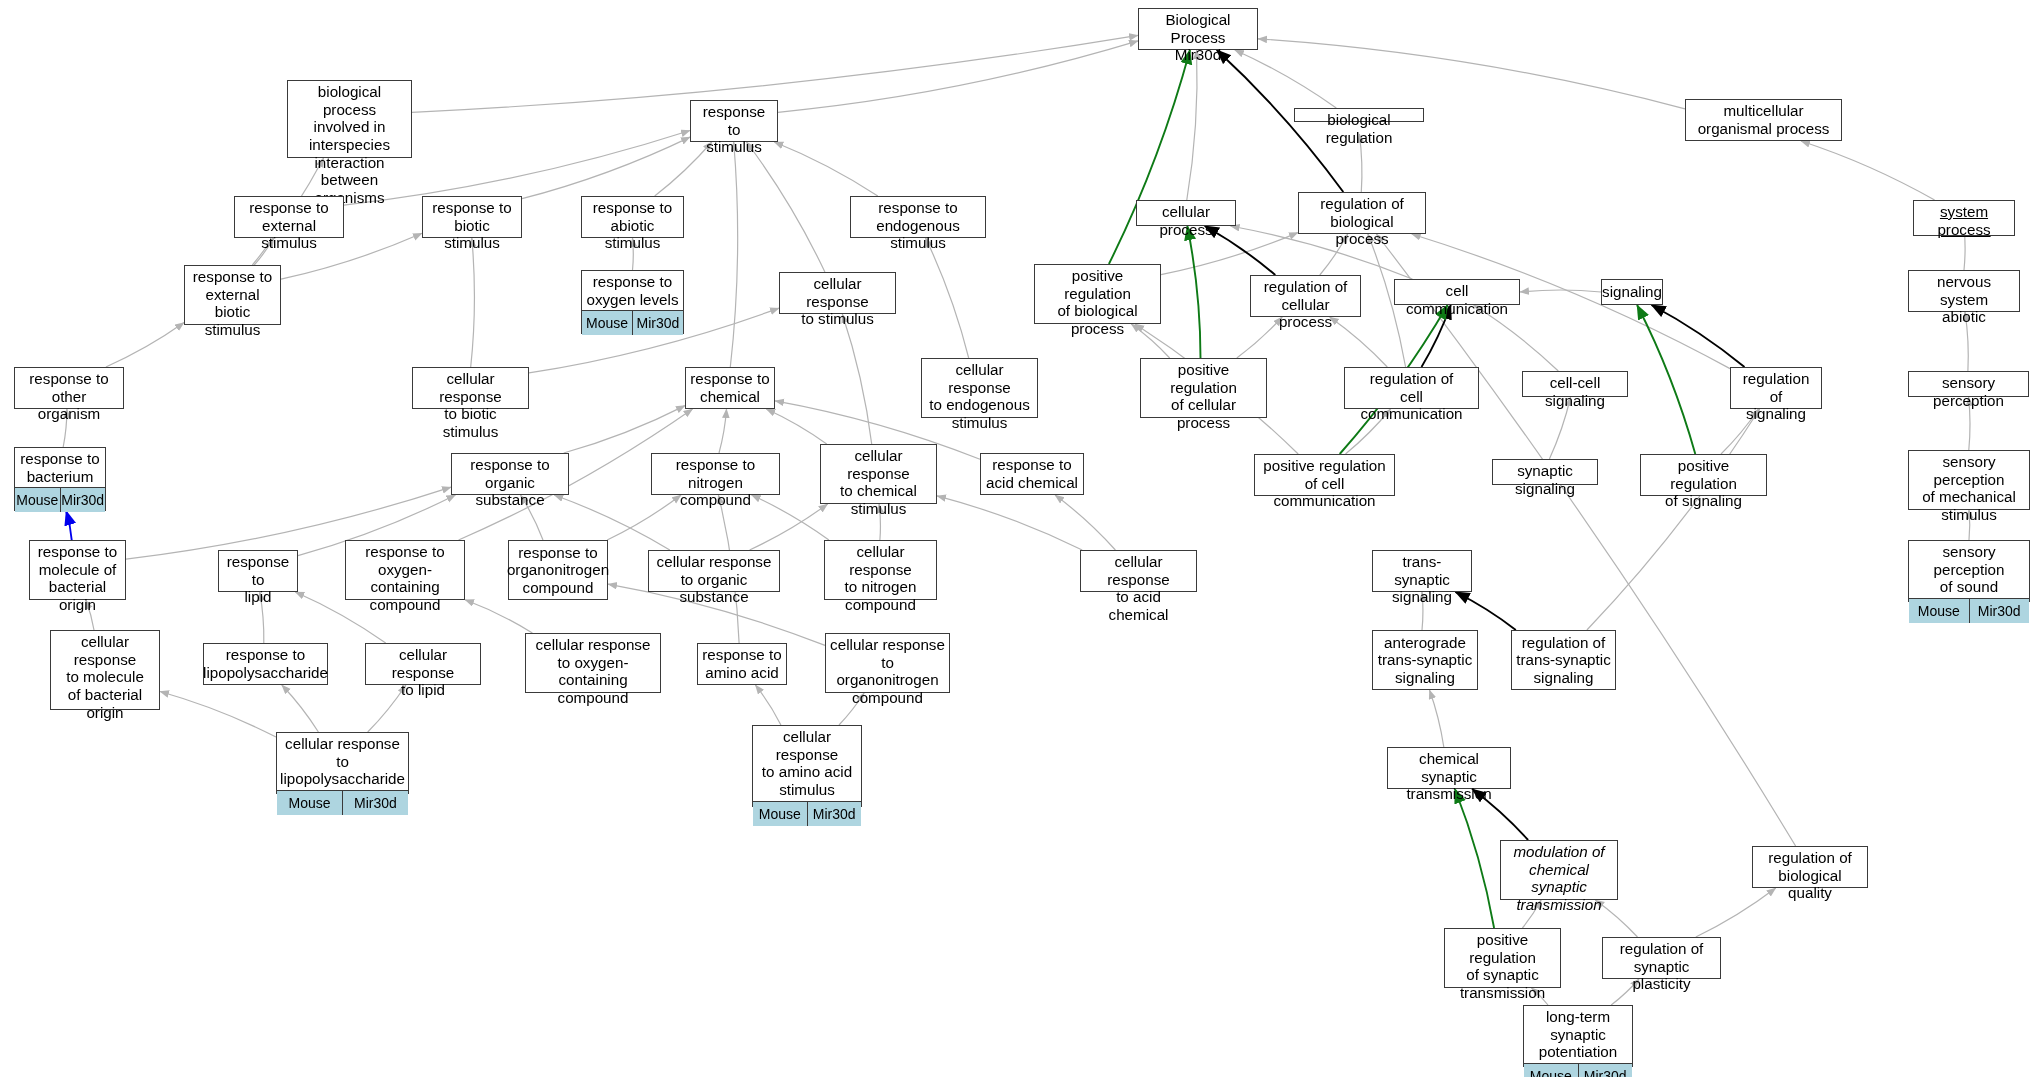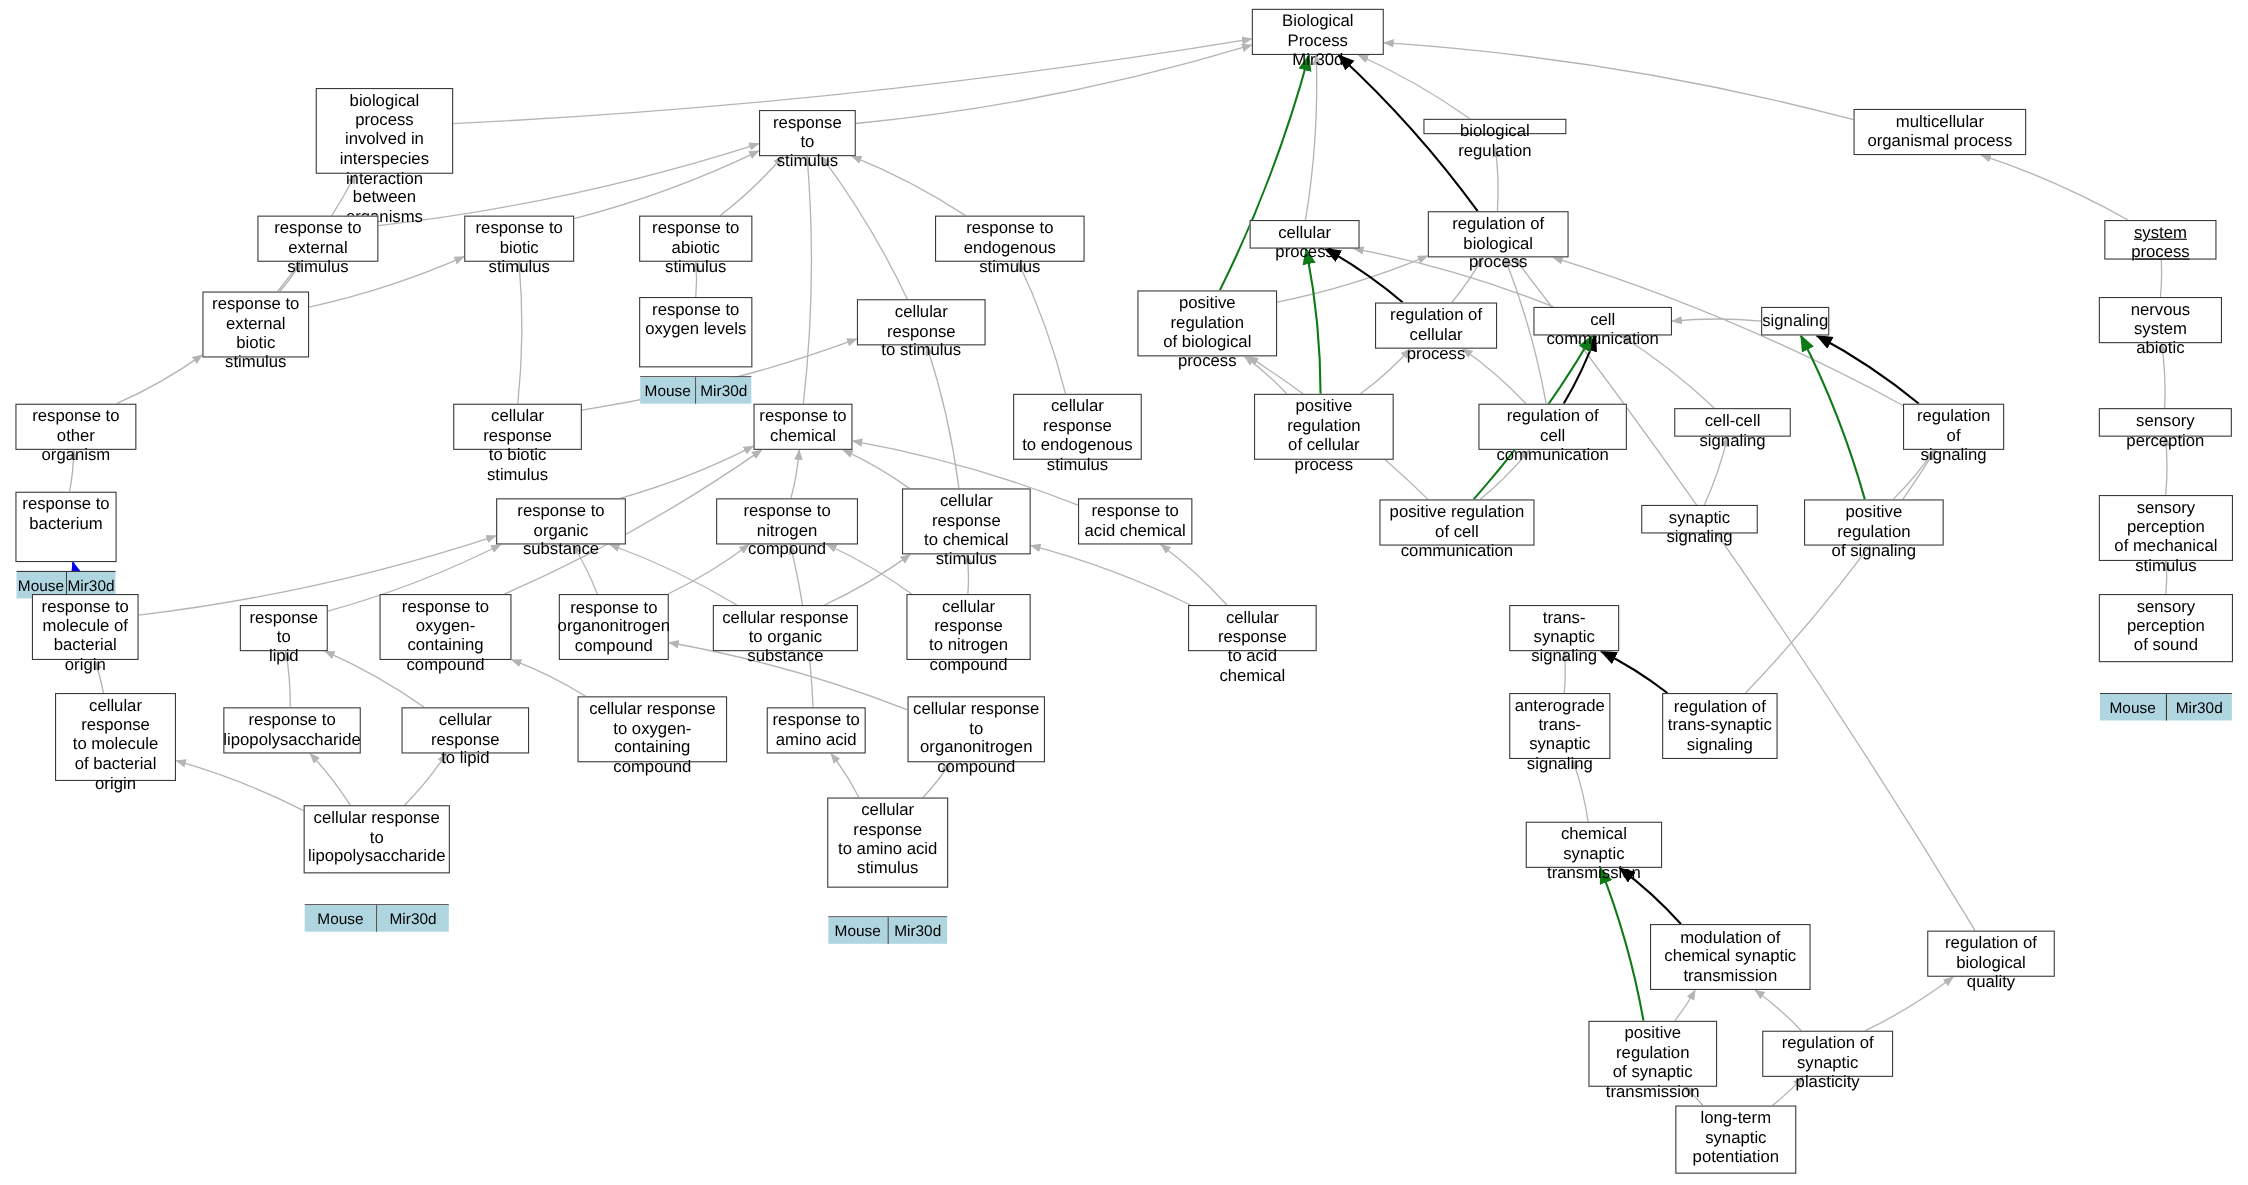--- a/index.html
+++ b/index.html
@@ -29,21 +29,20 @@
     color:#000;
     padding:2px 4px;
     white-space:pre-line;
   }
   .node.root .label{font-size:15.2px;}
   .evidence{
     display:flex;
     border-top:1.6px solid #3a3a3a;
     height:24px;
     flex:0 0 24px;
-    margin-top:32px;
   }
   .evidence .cell{
     flex:1 1 50%;
     background:#aed5e0;
     display:flex;
     align-items:center;
     justify-content:center;
     font-size:14px;
     color:#000;
   }
@@ -378,21 +377,21 @@
       </div>
       <div class="node" style="left: 697px; top: 643px; width: 90px; height: 42px;">
         <div class="label">response to
 amino acid</div>
       </div>
       <div class="node" style="left: 825px; top: 633px; width: 125px; height: 60px;">
         <div class="label">cellular response
 to organonitrogen
 compound</div>
       </div>
-      <div class="node" style="left: 1372px; top: 630px; width: 92px; height: 60px;">
+      <div class="node" style="left: 1372px; top: 630px; width: 106px; height: 60px;">
         <div class="label">anterograde
 trans-synaptic
 signaling</div>
       </div>
       <div class="node" style="left: 1511px; top: 630px; width: 105px; height: 60px;">
         <div class="label">regulation of
 trans-synaptic
 signaling</div>
       </div>
       <div class="node" style="left: 276px; top: 732px; width: 133px; height: 62px;">
@@ -409,21 +408,21 @@
 stimulus</div>
         <div class="evidence">
           <div class="cell first">Mouse</div>
           <div class="cell">Mir30d</div>
         </div>
       </div>
       <div class="node" style="left: 1387px; top: 747px; width: 124px; height: 42px;">
         <div class="label">chemical synaptic
 transmission</div>
       </div>
-      <div class="node" style="left: 1500px; top: 840px; width: 146px; height: 60px;">
+      <div class="node" style="left: 1500px; top: 840px; width: 118px; height: 60px; font-style: italic;">
         <div class="label">modulation of
 chemical synaptic
 transmission</div>
       </div>
       <div class="node" style="left: 1752px; top: 846px; width: 116px; height: 42px;">
         <div class="label">regulation of
 biological quality</div>
       </div>
       <div class="node" style="left: 1444px; top: 928px; width: 117px; height: 60px;">
         <div class="label">positive regulation

